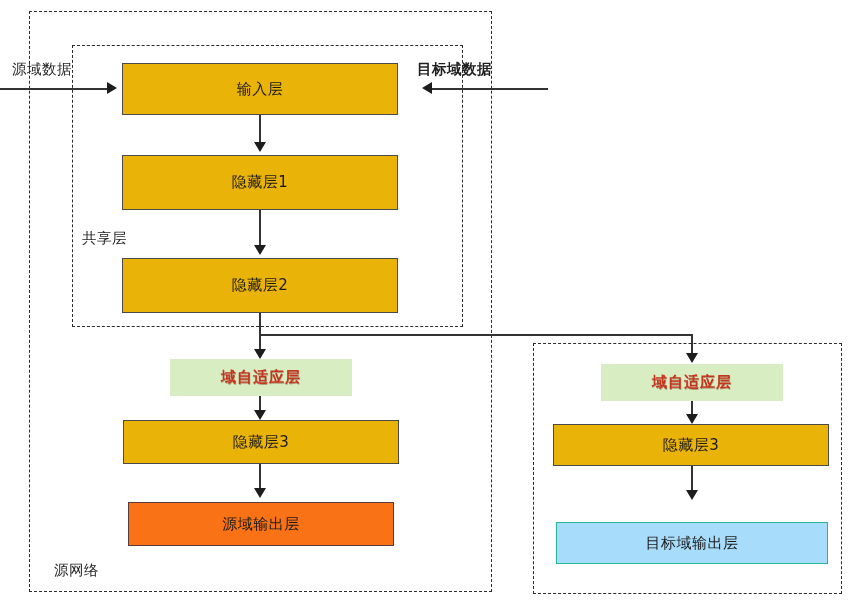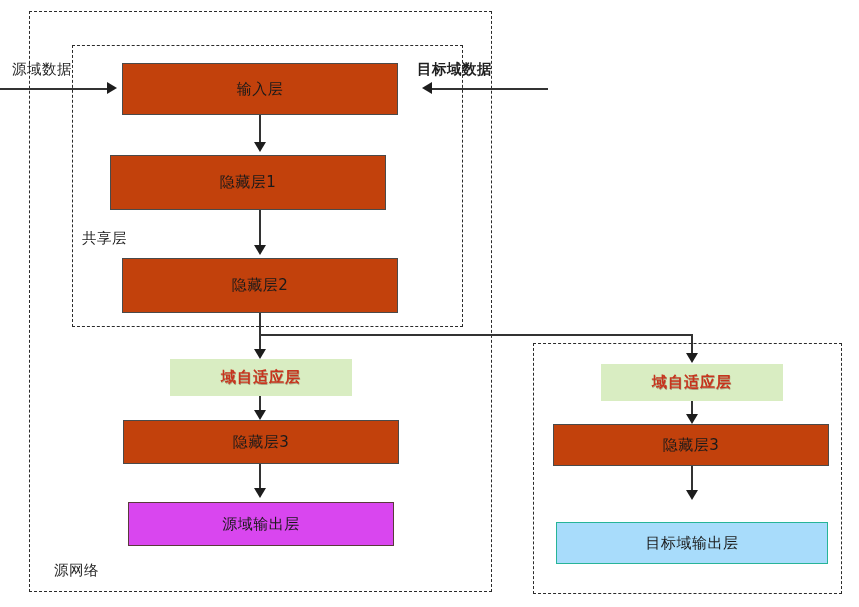--- a/index.html
+++ b/index.html
@@ -28,33 +28,33 @@
     box-sizing: border-box;
     display: flex;
     align-items: center;
     justify-content: center;
     font-size: 15px;
     color: #1a1a1a;
     letter-spacing: 0.5px;
     white-space: nowrap;
   }
   .node-gray {
-    background: #c2410c;
+    background: #eab308;
     border: 1.6px solid #4a4a4a;
   }
   .node-green {
     background: #d9edc2;
     border: none;
     color: #c7341d;
     font-weight: bold;
     letter-spacing: 1px;
     text-shadow: 0.5px 0.5px 0 rgba(90,20,10,0.35);
   }
   .node-pink {
-    background: #d946ef;
+    background: #f97316;
     border: 1.6px solid #5a3a3c;
   }
   .node-blue {
     background: #a8dcfb;
     border: 1.8px solid #27b498;
   }
   .free-label {
     position: absolute;
     font-size: 14.5px;
     color: #1f1f1f;
@@ -112,21 +112,21 @@
   <div class="arrow arrow-right" style="left:107px; top:82px;"></div>
 
   <div class="conn conn-h" style="left:432px; top:88px; width:116px;"></div>
   <div class="arrow arrow-left" style="left:422px; top:82px;"></div>
 
   <div class="node node-gray" style="left:122px; top:63px; width:276px; height:52px;">输入层</div>
 
   <div class="conn conn-v" style="left:259px; top:115px; height:32px;"></div>
   <div class="arrow arrow-down" style="left:254px; top:142px;"></div>
 
-  <div class="node node-gray" style="left:110px; top:155px; width:276px; height:55px;">隐藏层1</div>
+  <div class="node node-gray" style="left:122px; top:155px; width:276px; height:55px;">隐藏层1</div>
 
   <div class="conn conn-v" style="left:259px; top:210px; height:40px;"></div>
   <div class="arrow arrow-down" style="left:254px; top:245px;"></div>
 
   <div class="node node-gray" style="left:122px; top:258px; width:276px; height:55px;">隐藏层2</div>
 
   <div class="conn conn-v" style="left:259px; top:313px; height:42px;"></div>
   <div class="arrow arrow-down" style="left:254px; top:349px;"></div>
 
   <div class="conn conn-h" style="left:259px; top:334px; width:433px;"></div>

